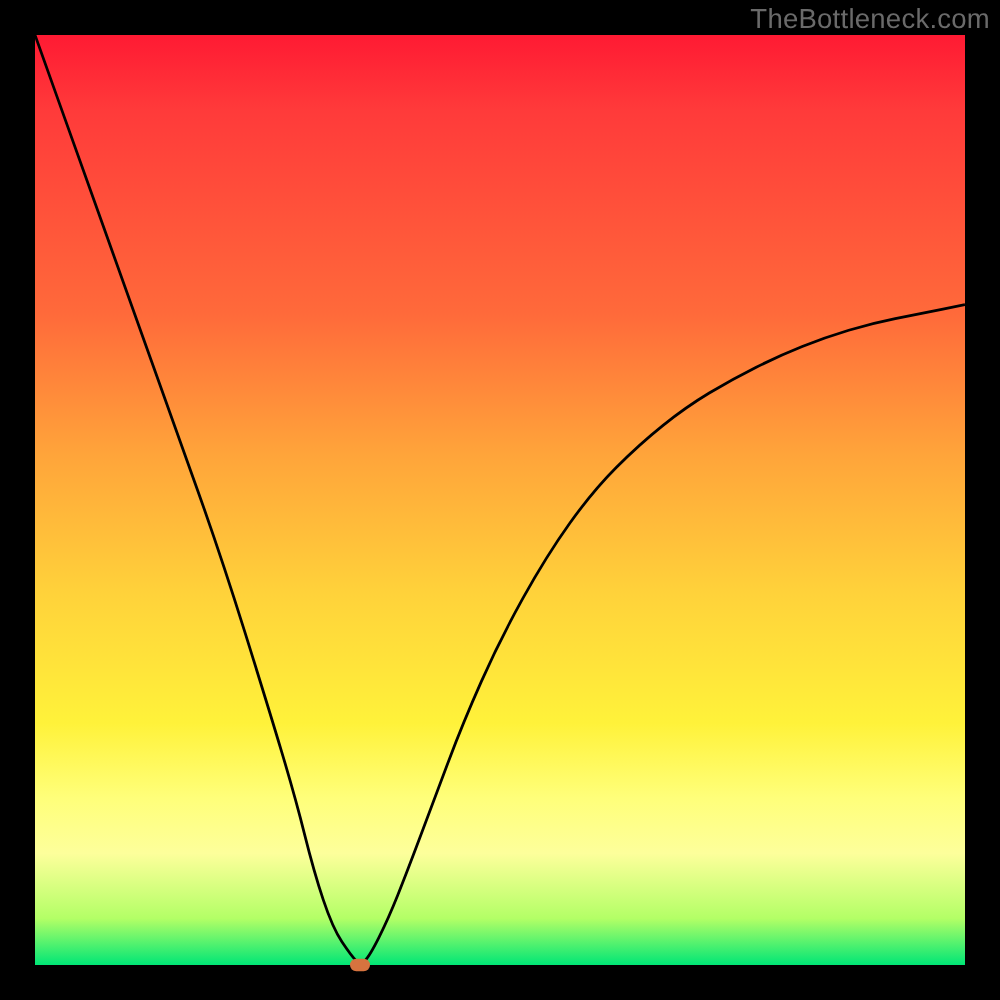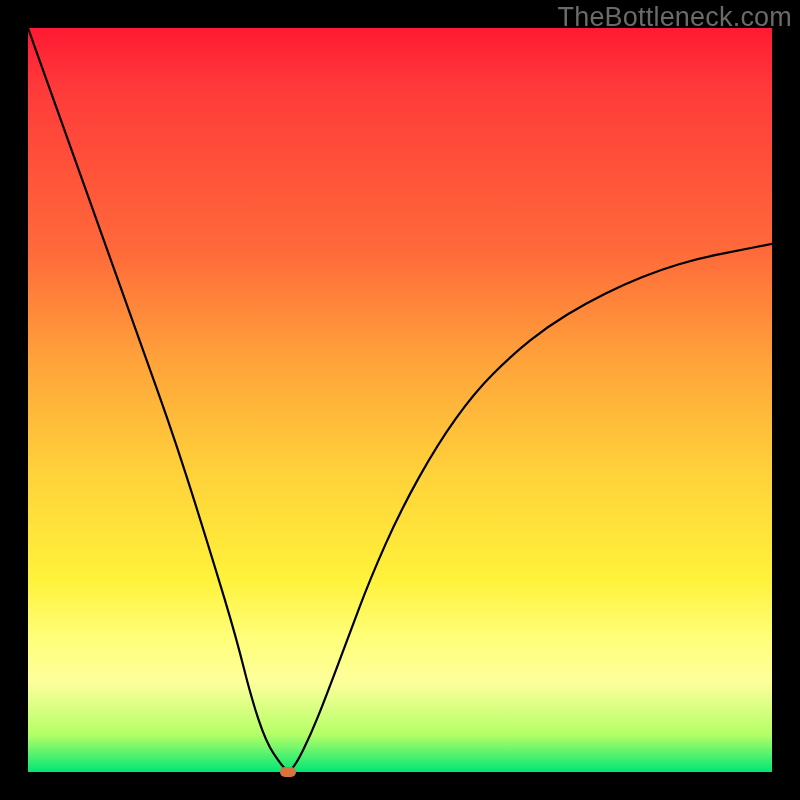--- a/index.html
+++ b/index.html
@@ -36,21 +36,21 @@
       #fdff9b 88%,
       #b3ff66 95%,
       #00e676 100%
     );
   }
   .watermark {
     position: absolute;
     top: 2px;
     right: 8px;
     color: #6a6a6a;
-    font-size: 27px;
+    font-size: 22px;
     letter-spacing: 0.2px;
     user-select: none;
   }
   svg.curve {
     position: absolute;
     left: 0;
     top: 0;
     width: 100%;
     height: 100%;
   }

